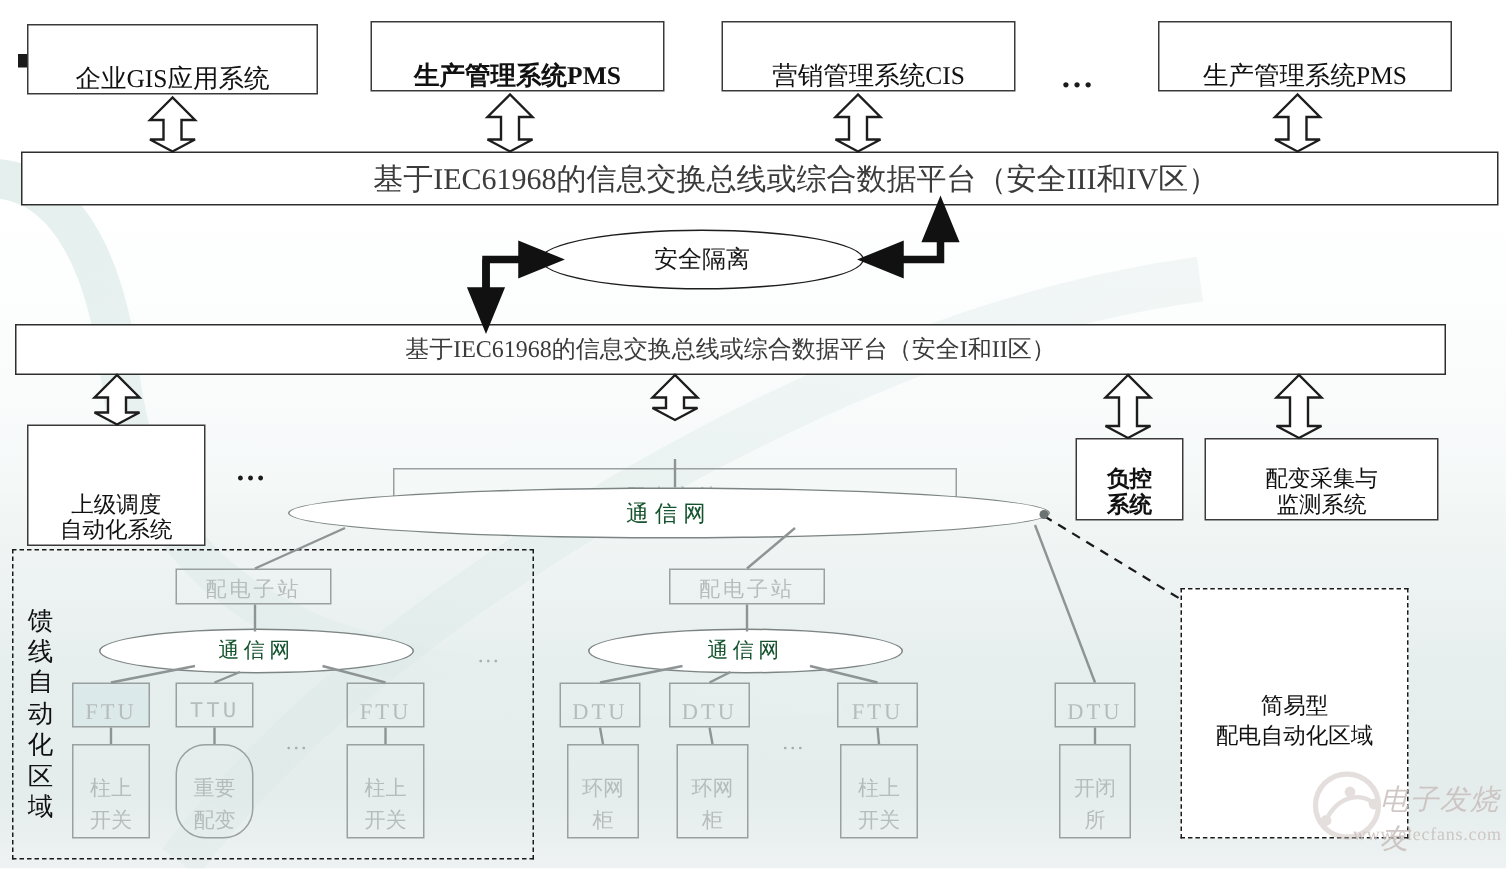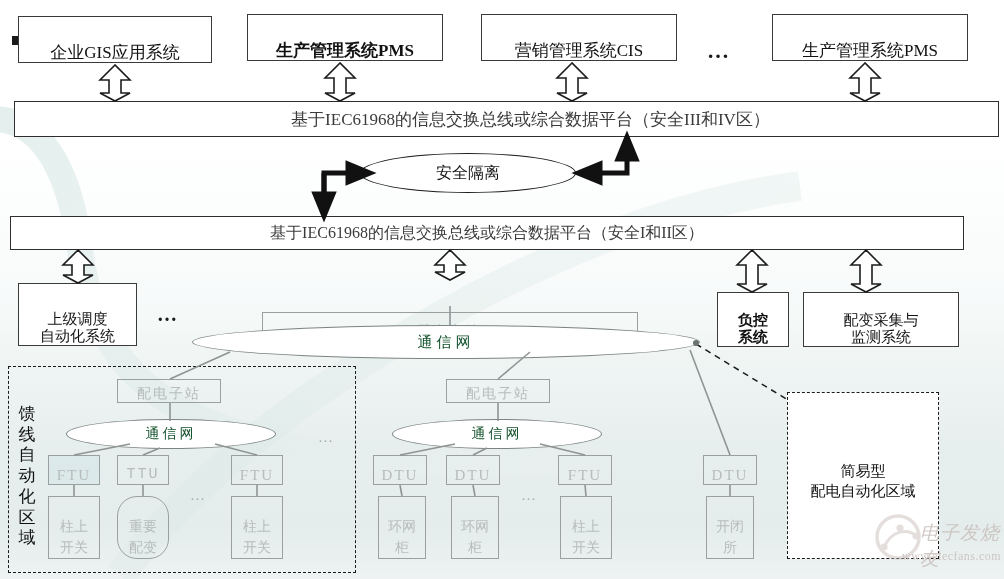--- a/index.html
+++ b/index.html
@@ -98,33 +98,33 @@
     <span>生产管理系统PMS</span>
   </div>
   <div class="box box-dark" style="left:481px;top:14px;width:196px;height:47px;font-size:17px;">
     <span>营销管理系统CIS</span>
   </div>
   <div class="ellipsis" style="left:707px;top:38px;font-size:22px;">…</div>
   <div class="box box-dark" style="left:772px;top:14px;width:196px;height:47px;font-size:17px;">
     <span>生产管理系统PMS</span>
   </div>
 
-  <div class="bus" style="left:14px;top:101px;width:985px;height:36px;font-size:17px;padding-left:48px;">
+  <div class="bus" style="left:14px;top:101px;width:985px;height:36px;font-size:20px;padding-left:48px;">
     <span>基于IEC61968的信息交换总线或综合数据平台（安全III和IV区）</span>
   </div>
 
   <div class="ellipse ellipse-dark" style="left:360px;top:153px;width:216px;height:40px;font-size:16px;">
     <span>安全隔离</span>
   </div>
 
   <div class="bus" style="left:10px;top:216px;width:954px;height:34px;font-size:16px;">
     <span>基于IEC61968的信息交换总线或综合数据平台（安全I和II区）</span>
   </div>
 
-  <div class="box box-dark" style="left:18px;top:283px;width:119px;height:63px;font-size:15px;">
+  <div class="box box-dark" style="left:18px;top:283px;width:119px;height:81px;font-size:15px;">
     <span style="white-space:pre-line;">上级调度
 自动化系统</span>
   </div>
   <div class="ellipsis" style="left:157px;top:303px;font-size:20px;">…</div>
 
   <div class="box box-grey" style="left:262px;top:280px;width:376px;height:26px;font-size:12px;letter-spacing:4px;margin-top:32px;">
     <span>配电主站</span>
   </div>
 
   <div class="ellipse ellipse-grey" style="left:192px;top:325px;width:508px;height:34px;font-size:15px;letter-spacing:4px;">

